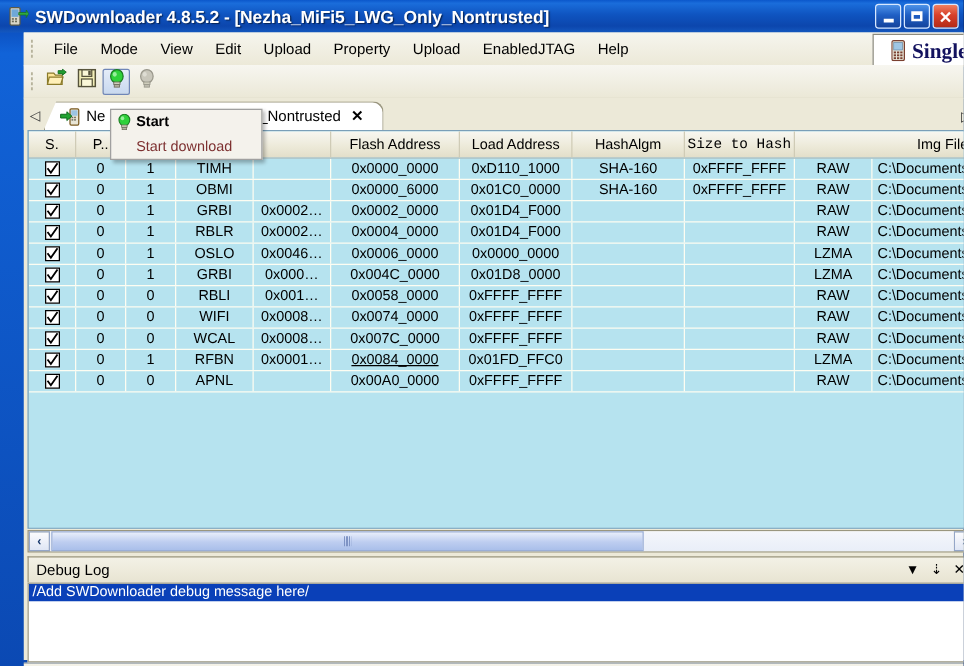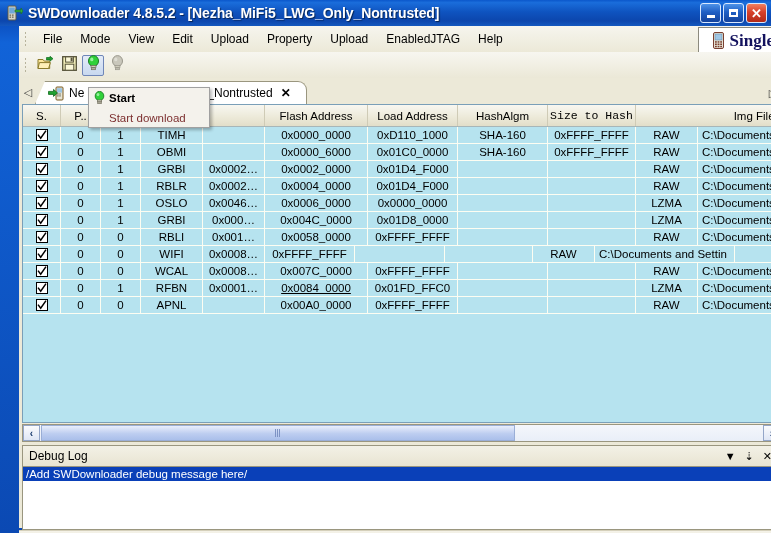--- a/index.html
+++ b/index.html
@@ -493,20 +493,21 @@
               <div class="cbx">
                 <svg width="10" height="10" viewBox="0 0 10 10">
                   <path d="M1 4.6 L3.7 8.2 L9 0.6" stroke="#000" stroke-width="1.5" fill="none"></path>
                 </svg>
               </div>
             </div>
             <div class="gc" style="width: 40px; flex: 0 0 40px;">0</div>
             <div class="gc" style="width: 40px; flex: 0 0 40px;">0</div>
             <div class="gc" style="width: 62px; flex: 0 0 62px;">WIFI</div>
             <div class="gc" style="width: 62px; flex: 0 0 62px;">0x0008…</div>
+            <div class="gc" style="width: 103px; flex: 0 0 103px;">0x0074_0000</div>
             <div class="gc" style="width: 90px; flex: 0 0 90px;">0xFFFF_FFFF</div>
             <div class="gc" style="width: 90px; flex: 0 0 90px;"></div>
             <div class="gc" style="width: 88px; flex: 0 0 88px;"></div>
             <div class="gc" style="width: 62px; flex: 0 0 62px;">RAW</div>
             <div class="gc left" style="width: 140px; flex: 0 0 140px;">C:\Documents and Settin</div>
           </div>
           <div class="grow">
             <div class="gc" style="width: 38px; flex: 0 0 38px;">
               <div class="cbx">
                 <svg width="10" height="10" viewBox="0 0 10 10">

